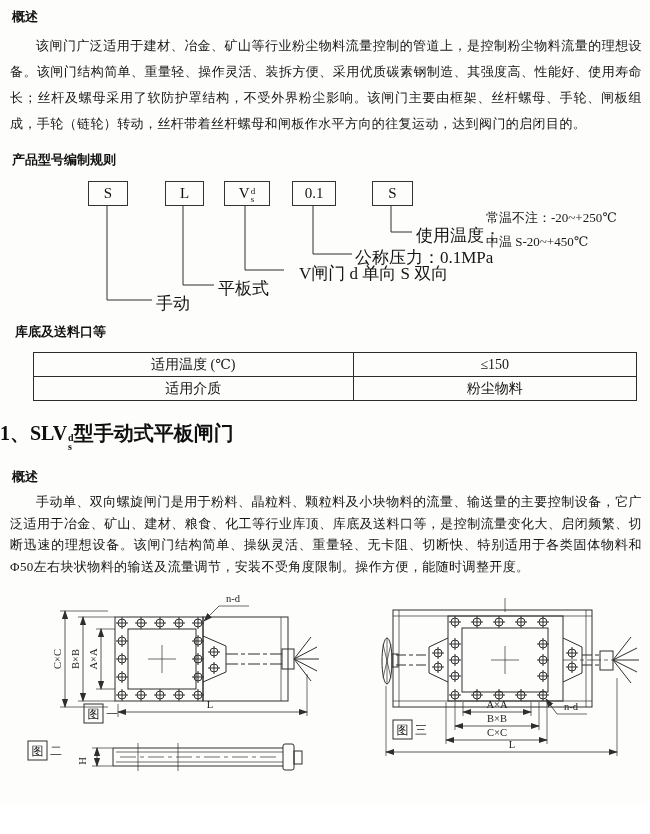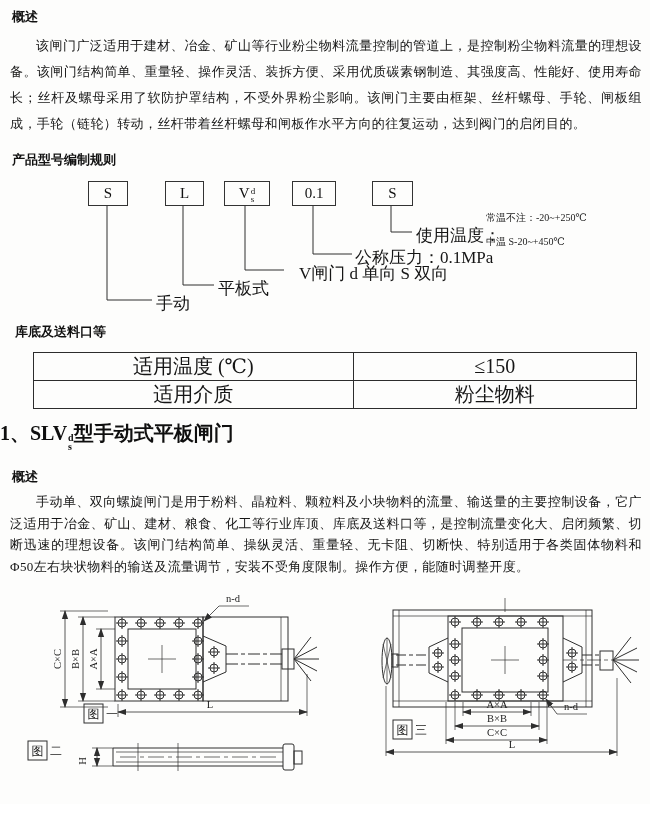--- a/index.html
+++ b/index.html
@@ -31,26 +31,26 @@
   .diagram svg { position:absolute; left:0; top:0; }
   .mbox {
     position:absolute; top:11px; height:23px;
     border:1.2px solid #333; background:#fdfdfc;
     display:flex; align-items:center; justify-content:center;
     font-size:15px; color:#111;
   }
   .supsub { display:inline-flex; flex-direction:column; align-items:flex-start;
     font-size:9px; line-height:8px; margin-left:1px; transform:translateY(0.5px); }
   .dlabel { position:absolute; font-size:17px; white-space:nowrap; color:#151515; }
-  .tempnotes { position:absolute; left:486px; top:36px; font-size:10px; line-height:24px; white-space:nowrap; }
+  .tempnotes { position:absolute; left:486px; top:36px; font-size:13px; line-height:24px; white-space:nowrap; }
 
   
   table.params {
     position:absolute; left:33px; top:352px; width:604px;
-    border-collapse:collapse; font-size:20px; color:#151515;
+    border-collapse:collapse; font-size:14px; color:#151515;
   }
   table.params td { border:1.5px solid #2c2c2c; text-align:center; height:23px; padding:0; }
   table.params td.c1 { width:53%; }
 
   .title {
     position:absolute; left:0; top:420px; width:650px;
     font-weight:bold; font-size:20px; color:#0f0f0f;
   }
   .title .supsub { font-size:10px; line-height:9px; font-weight:bold; }
 

